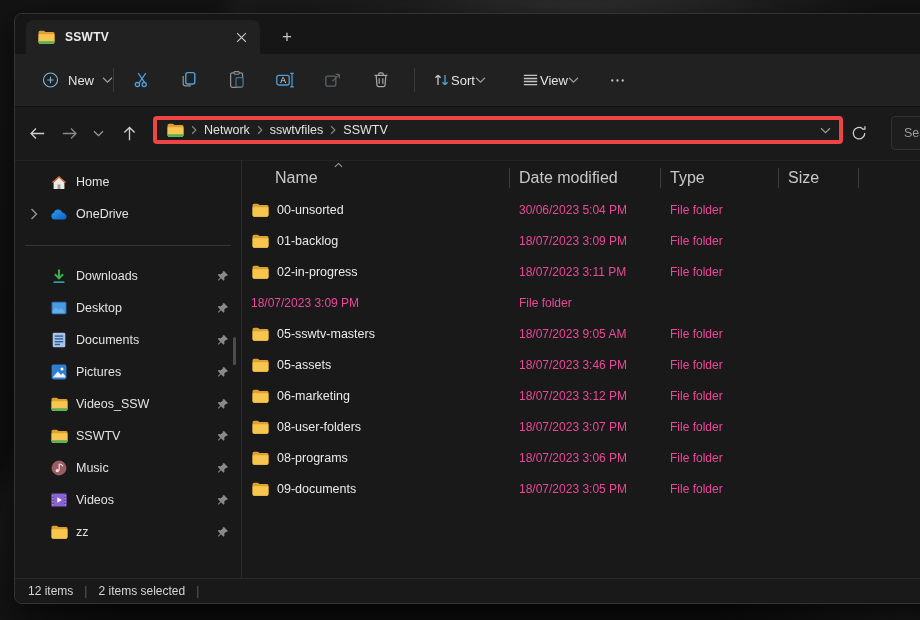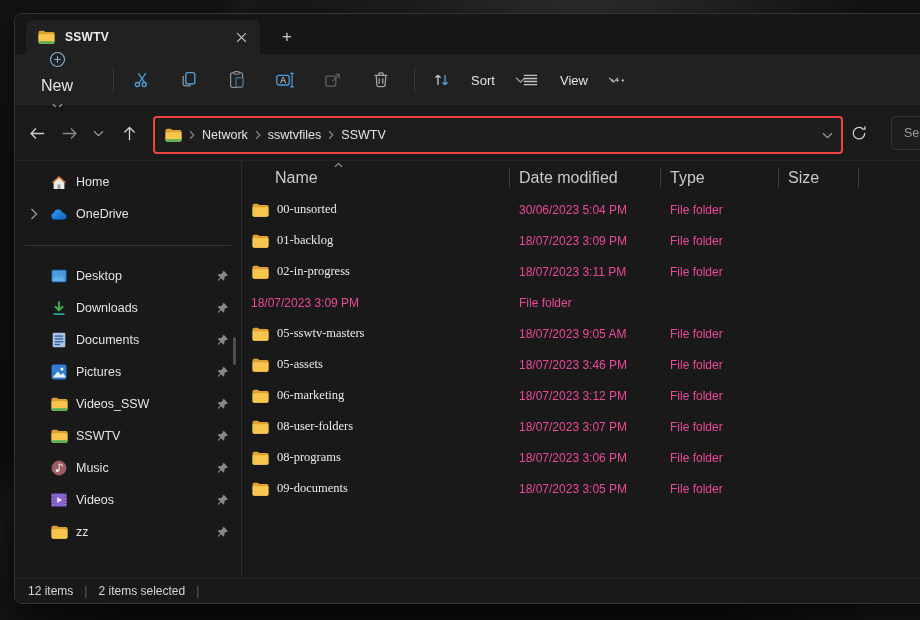--- a/index.html
+++ b/index.html
@@ -27,29 +27,29 @@
   .tab{position:absolute;left:11px;top:6px;width:234px;height:34px;background:#212121;
        border-radius:8px 8px 0 0;display:flex;align-items:center;padding:0 8px 0 12px;gap:10px;box-sizing:border-box;}
   .tab-title{flex:1;font-size:12px;font-weight:700;letter-spacing:.3px;color:#ececec;white-space:nowrap;overflow:hidden;}
   .tab-close{width:22px;height:22px;border-radius:4px;display:flex;align-items:center;justify-content:center;cursor:pointer;}
   .newtab{position:absolute;left:258px;top:9px;width:28px;height:27px;border-radius:4px;
           display:flex;align-items:center;justify-content:center;color:#c8c8c8;font-size:17px;font-weight:400;cursor:pointer;}
   
   .toolbar{position:relative;height:52px;background:#212121;border-bottom:1px solid #101010;}
   .tb{position:absolute;top:50%;transform:translateY(-50%);}
   .tb-btn{display:flex;align-items:center;justify-content:center;border-radius:4px;cursor:pointer;}
-  .tb-new{left:16px;gap:8px;padding:7px 10px;font-size:16px;color:#e4e4e4;flex-direction:column;}
+  .tb-new{left:16px;gap:8px;padding:7px 10px;font-size:13px;color:#e4e4e4;}
   .tb-sep{width:1px;height:24px;background:#3a3a3a;}
   .tb-ico{width:38px;height:34px;}
-  .tb-labeled{gap:20px;padding:7px 9px;font-size:13px;color:#e4e4e4;}
+  .tb-labeled{gap:0;padding:7px 9px;font-size:13px;color:#e4e4e4;}
   .chev{display:inline-flex;align-items:center;}
   
   .addressbar{position:relative;height:53px;background:#1a1a1a;border-bottom:1px solid #242424;}
   .nav-btn{position:absolute;top:10px;width:32px;height:32px;border-radius:4px;display:flex;align-items:center;justify-content:center;cursor:pointer;}
-  .address-box{position:absolute;left:138px;top:9px;width:690px;height:38px;background:#1d1d1d;border:2px solid #ef4444;
+  .address-box{position:absolute;left:138px;top:9px;width:690px;height:28px;background:#1d1d1d;border:4px solid #ef4444;
                border-radius:4px;display:flex;align-items:center;padding:0 8px 0 10px;gap:7px;box-sizing:border-box;}
   .crumbs{display:flex;align-items:center;gap:7px;flex:1;min-width:0;}
   .crumb{font-size:12.5px;color:#e2e2e2;white-space:nowrap;cursor:pointer;}
   .crumb-sep{display:inline-flex;align-items:center;opacity:.85;}
   .refresh-btn{position:absolute;left:829px;top:11px;width:30px;height:30px;border-radius:4px;display:flex;align-items:center;justify-content:center;cursor:pointer;}
   .search-box{position:absolute;left:876px;top:9px;width:150px;height:34px;background:#1d1d1d;border:1px solid #333;
               border-radius:4px;display:flex;align-items:center;padding:0 10px;box-sizing:border-box;overflow:hidden;}
   .search-box input{background:transparent;border:none;outline:none;color:#bdbdbd;font-size:12.5px;width:100%;
               font-family:"Liberation Sans","DejaVu Sans",sans-serif;}
   .search-box input::placeholder{color:#9d9d9d;opacity:1;}
@@ -68,21 +68,21 @@
   .filearea{flex:1;position:relative;min-width:0;}
   .cols-header{position:absolute;top:2px;left:0;height:30px;display:grid;grid-template-columns:268px 151px 118px 80px;}
   .col{position:relative;display:flex;align-items:flex-end;padding-bottom:5px;box-sizing:border-box;
        font-size:16px;color:#c9c9c9;padding-left:9px;cursor:pointer;}
   .col::after{content:"";position:absolute;right:0;top:6px;bottom:4px;width:1px;background:#3d3d3d;}
   .col-name{padding-left:33px;}
   .sort-caret{position:absolute;left:92px;top:0;}
   .rows{position:absolute;top:34px;left:0;right:0;}
   .frow{height:31px;display:grid;grid-template-columns:268px 151px 118px 80px;align-items:center;cursor:pointer;}
   .cell-name{display:flex;align-items:center;gap:8px;padding-left:10px;font-size:12.5px;color:#eaeaea;min-width:0;}
-  .cell-name .nm{white-space:nowrap;overflow:hidden;font-family:Liberation Serif, serif;}
+  .cell-name .nm{white-space:nowrap;overflow:hidden;}
   .cell{font-size:12px;color:#ec4899;padding-left:9px;white-space:nowrap;}
   
   .statusbar{position:absolute;left:0;right:0;bottom:0;height:24px;background:#191919;border-top:1px solid #272727;
              display:flex;align-items:center;gap:11px;padding-left:13px;font-size:12px;color:#d6d6d6;}
   .status-div{color:#5c5c5c;}
   .ic{display:inline-flex;align-items:center;justify-content:center;line-height:0;}
 </style>
 </head>
 <body>
 
@@ -334,42 +334,42 @@
               </svg>
             </span>
             <span class="side-label">OneDrive</span>
           </div>
           <div class="side-divider">
             <div></div>
           </div>
           <div class="side-item">
             <span class="side-chev ic"></span>
             <span class="side-ico ic">
+              <svg viewBox="0 0 16 15" width="16" height="15">
+                <path d="M7 .5h2v6.4l2.4-2.4 1.4 1.4L8 10.7 3.2 5.9l1.4-1.4L7 6.9z" fill="#3fae4e"></path>
+                <rect x="2.4" y="12.2" width="11.2" height="1.9" rx=".95" fill="#2aa198"></rect>
+              </svg>
+            </span>
+            <span class="side-label">Downloads</span>
+            <span class="side-pin ic">
+              <svg viewBox="0 0 14 14" width="13" height="13">
+                <path d="M8.6 1.2 12.8 5.4l-1 1-.9-.2-2 2 .2 2.4-1 1-2.7-2.7-2.6 2.6-.8-.8 2.6-2.6L1.9 5.4l1-1 2.4.2 2-2-.2-.9z" fill="#969696"></path>
+              </svg>
+            </span>
+          </div>
+          <div class="side-item">
+            <span class="side-chev ic"></span>
+            <span class="side-ico ic">
               <svg viewBox="0 0 16 14" width="16" height="14">
                 <rect x=".5" y=".8" width="15" height="12.4" rx="1.4" fill="#2c6fb8"></rect>
                 <rect x="1.5" y="1.8" width="13" height="10.4" rx=".7" fill="#4a9be0"></rect>
                 <path d="M1.5 9.4 5 6.8l2.6 1.9 2-1.4 3.9 2.7v2.2H1.5z" fill="#7cc0ee" opacity=".55"></path>
               </svg>
             </span>
             <span class="side-label">Desktop</span>
-            <span class="side-pin ic">
-              <svg viewBox="0 0 14 14" width="13" height="13">
-                <path d="M8.6 1.2 12.8 5.4l-1 1-.9-.2-2 2 .2 2.4-1 1-2.7-2.7-2.6 2.6-.8-.8 2.6-2.6L1.9 5.4l1-1 2.4.2 2-2-.2-.9z" fill="#969696"></path>
-              </svg>
-            </span>
-          </div>
-          <div class="side-item">
-            <span class="side-chev ic"></span>
-            <span class="side-ico ic">
-              <svg viewBox="0 0 16 15" width="16" height="15">
-                <path d="M7 .5h2v6.4l2.4-2.4 1.4 1.4L8 10.7 3.2 5.9l1.4-1.4L7 6.9z" fill="#3fae4e"></path>
-                <rect x="2.4" y="12.2" width="11.2" height="1.9" rx=".95" fill="#2aa198"></rect>
-              </svg>
-            </span>
-            <span class="side-label">Downloads</span>
             <span class="side-pin ic">
               <svg viewBox="0 0 14 14" width="13" height="13">
                 <path d="M8.6 1.2 12.8 5.4l-1 1-.9-.2-2 2 .2 2.4-1 1-2.7-2.7-2.6 2.6-.8-.8 2.6-2.6L1.9 5.4l1-1 2.4.2 2-2-.2-.9z" fill="#969696"></path>
               </svg>
             </span>
           </div>
           <div class="side-item">
             <span class="side-chev ic"></span>
             <span class="side-ico ic">
               <svg viewBox="0 0 14 16" width="14" height="16">

